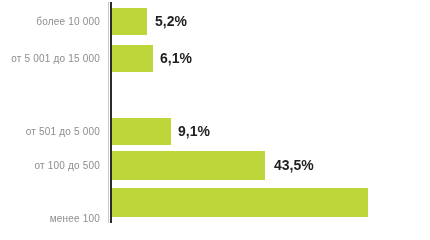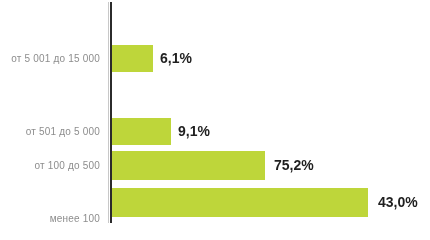--- a/index.html
+++ b/index.html
@@ -72,40 +72,44 @@
 </style>
 </head>
 <body>
 
 <div id="chart-root">
   <div class="plot-area">
 
     <div class="axis-line-edge"></div>
     <div class="axis-line"></div>
 
+    <div class="row" style="top:8px;height:27px;">
+      <div class="cat-label" style="top:9px;">более 10 000</div>
+      <div class="bar" style="top:0;height:27px;width:35px;"></div>
+      <div class="val-label" style="left:155px;top:6px;">5,2%</div>
+    </div>
 
     <div class="row" style="top:45px;height:27px;">
       <div class="cat-label" style="top:9px;">от 5 001 до 15 000</div>
       <div class="bar" style="top:0;height:27px;width:41px;"></div>
       <div class="val-label" style="left:160px;top:6px;">6,1%</div>
     </div>
 
 
     <div class="row" style="top:118px;height:27px;">
       <div class="cat-label" style="top:9px;">от 501 до 5 000</div>
       <div class="bar" style="top:0;height:27px;width:59px;"></div>
       <div class="val-label" style="left:178px;top:6px;">9,1%</div>
     </div>
 
     <div class="row" style="top:151px;height:29px;">
       <div class="cat-label" style="top:10px;">от 100 до 500</div>
       <div class="bar" style="top:0;height:29px;width:153px;"></div>
-      <div class="val-label" style="left:274px;top:7px;">75,2%</div>
+      <div class="val-label" style="left:274px;top:7px;">43,5%</div>
     </div>
 
     <div class="row" style="top:188px;height:29px;">
       <div class="cat-label" style="top:26px;">менее 100</div>
       <div class="bar" style="top:0;height:29px;width:256px;"></div>
-      <div class="val-label" style="left:378px;top:7px;">43,0%</div>
     </div>
 
   </div>
 </div>
 
 </body></html>

